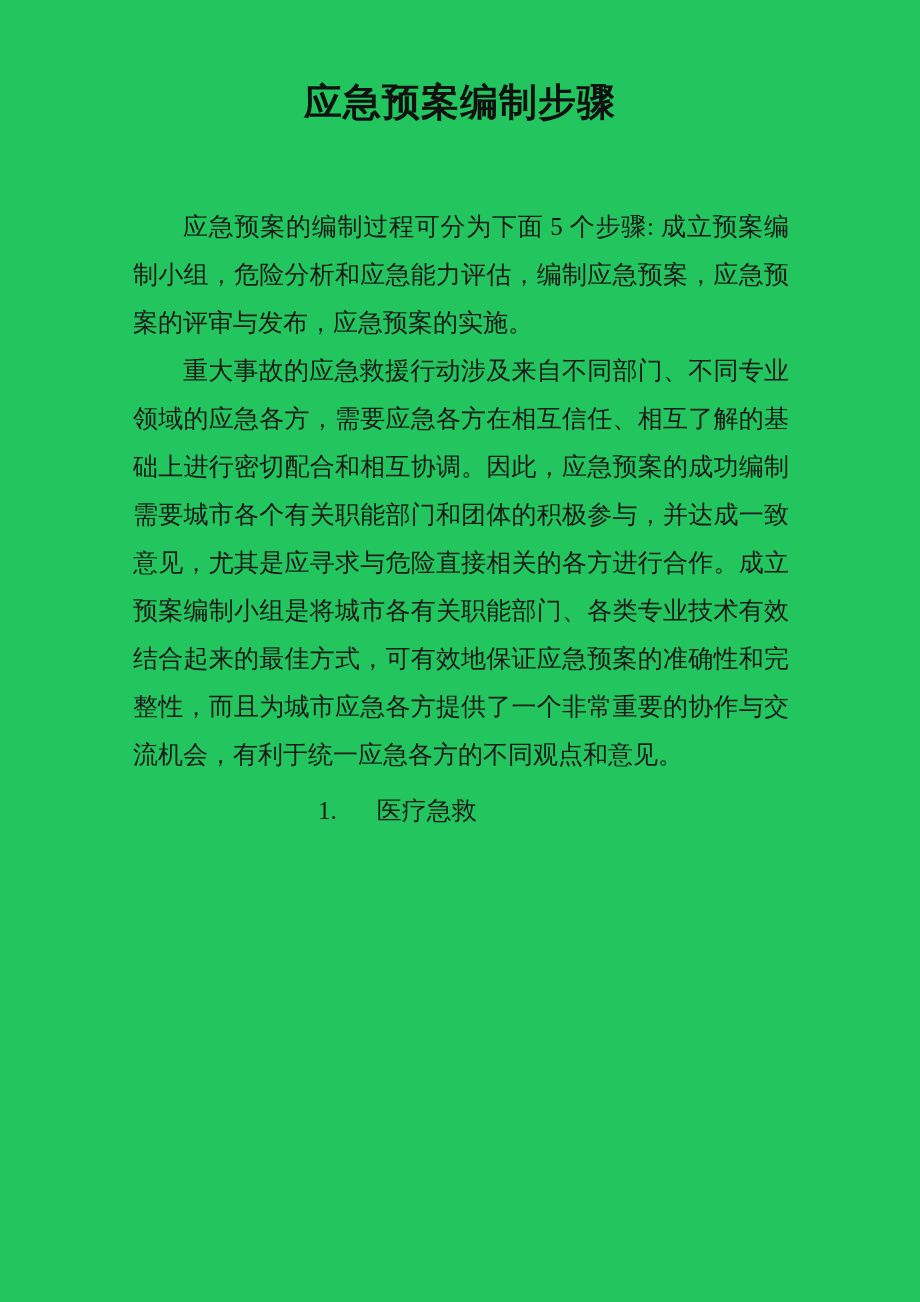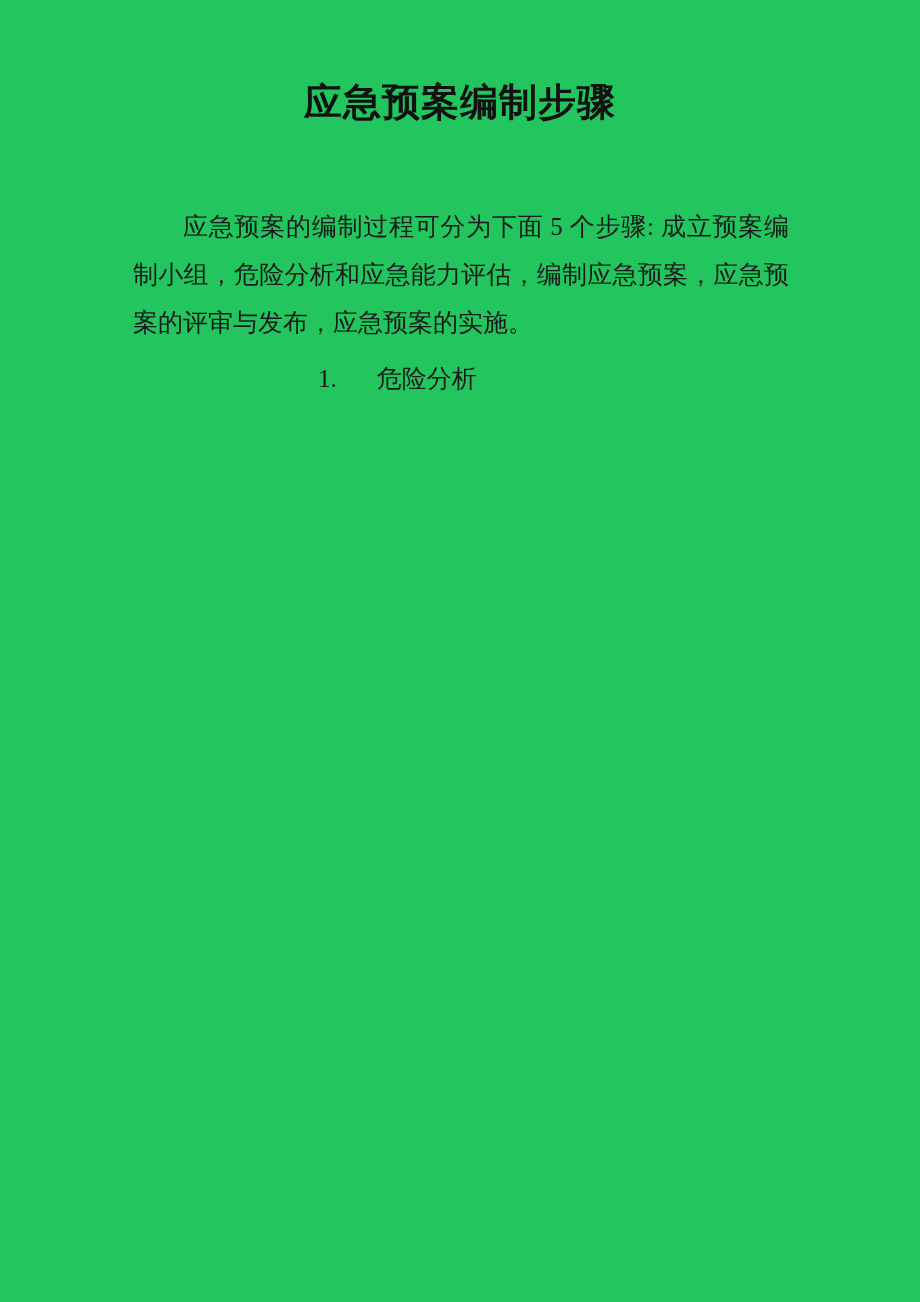--- a/index.html
+++ b/index.html
@@ -61,21 +61,22 @@
 <body>
 
 <div class="page">
 
   <h1 class="doc-title">应急预案编制步骤</h1>
 
   <div class="doc-body">
 
     <div>
         <p class="para">应急预案的编制过程可分为下面 5 个步骤: 成立预案编制小组，危险分析和应急能力评估，编制应急预案，应急预案的评审与发布，应急预案的实施。</p>
+        <p class="para">重大事故的应急救援行动涉及来自不同部门、不同专业领域的应急各方，需要应急各方在相互信任、相互了解的基础上进行密切配合和相互协调。因此，应急预案的成功编制需要城市各个有关职能部门和团体的积极参与，并达成一致意见，尤其是应寻求与危险直接相关的各方进行合作。成立预案编制小组是将城市各有关职能部门、各类专业技术有效结合起来的最佳方式，可有效地保证应急预案的准确性和完整性，而且为城市应急各方提供了一个非常重要的协作与交流机会，有利于统一应急各方的不同观点和意见。</p>
       </div>
 
     <div class="list-line">
-      <span>1.</span><span class="tab-space"></span><span>危险分析</span>
+      <span>1.</span><span class="tab-space"></span><span>医疗急救</span>
     </div>
 
   </div>
 
 </div>
 
 </body></html>

